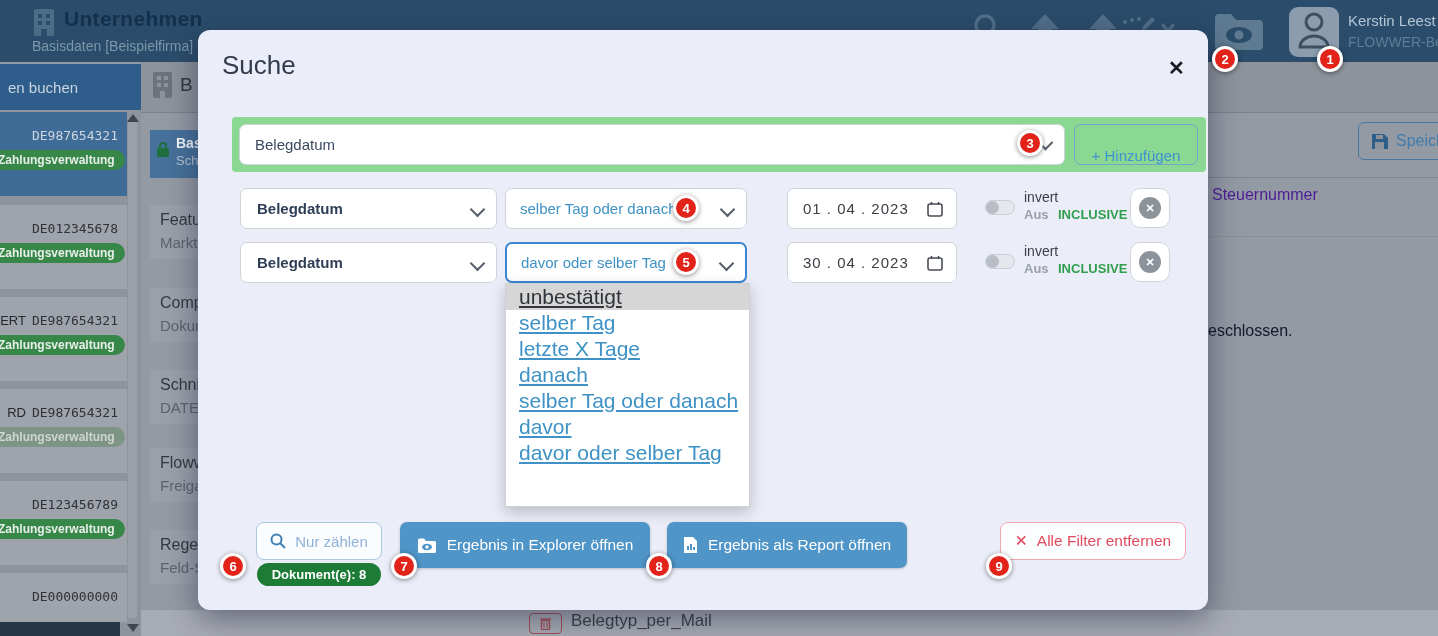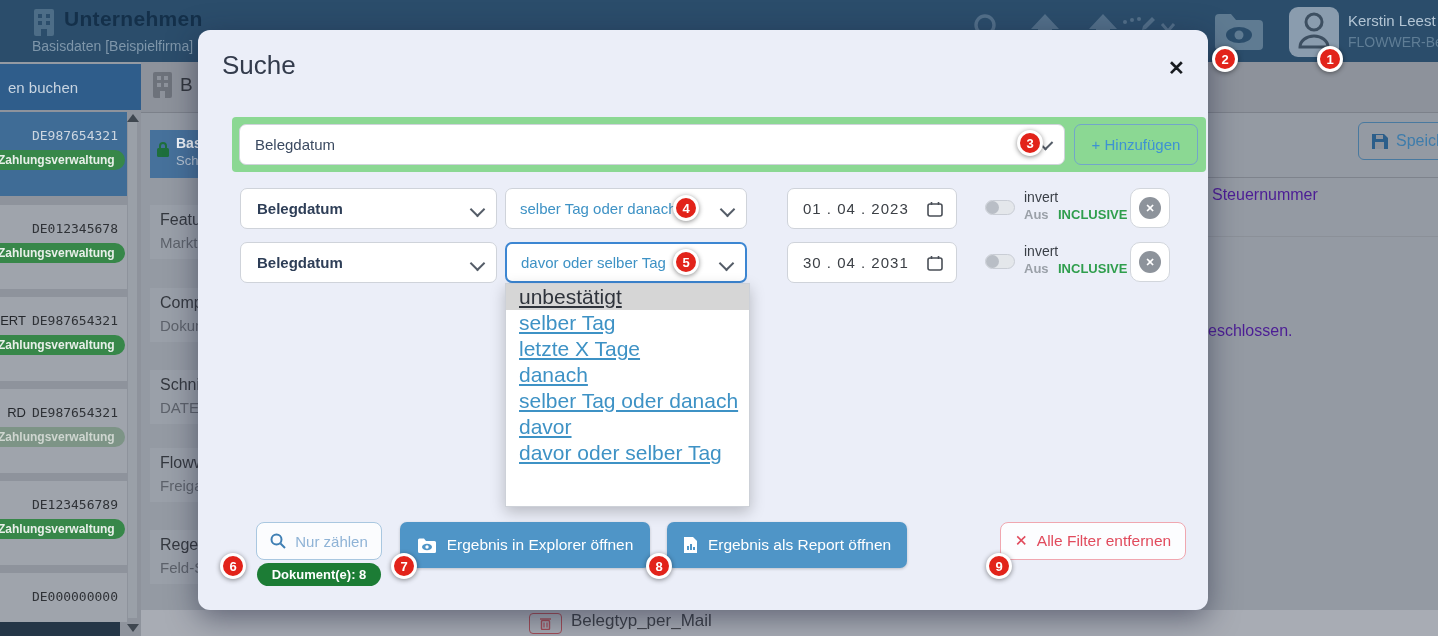--- a/index.html
+++ b/index.html
@@ -39,38 +39,38 @@
   .tile-sub{left:176px;top:153px;font-size:13px;color:#b7c4d2;position:absolute;}
   .mcard{position:absolute;left:150px;width:58px;height:54px;background:#9aa0a9;}
   .mcard .t{position:absolute;left:10px;top:6px;font-size:16px;color:#34383f;white-space:nowrap;}
   .mcard .s{position:absolute;left:10px;top:29px;font-size:15px;color:#5d626b;white-space:nowrap;}
   .save-btn{left:1358px;top:122px;width:96px;height:38px;border:1px solid #49799f;border-radius:6px;
             display:flex;align-items:center;gap:8px;padding-left:12px;box-sizing:border-box;}
   .save-btn span{font-size:16px;color:#3e7cab;}
   .rdivider{left:1208px;top:177px;width:230px;height:1px;background:#7e838c;}
   .tax-label{left:1212px;top:186px;font-size:16px;color:#4c1d95;}
   .tax-underline{left:1208px;top:236px;width:230px;height:1px;background:#8b9098;}
-  .partial-text{left:1208px;top:322px;font-size:16px;color:#4c1d95;}
+  .partial-text{left:1208px;top:322px;font-size:16px;color:#0f172a;}
   .bottom-row{left:141px;top:610px;width:1297px;height:26px;background:#a8acb4;}
   .trash-btn{left:529px;top:613px;width:33px;height:21px;border:1px solid #a34c55;border-radius:4px;
              display:flex;align-items:center;justify-content:center;box-sizing:border-box;}
   .bottom-label{left:571px;top:611px;font-size:17px;color:#3b3f46;}
   
   .modal{left:198px;top:30px;width:1010px;height:580px;background:#ebeef8;border-radius:12px;
          box-shadow:0 8px 30px rgba(25,30,55,.5);}
   .m-title{left:24px;top:20px;font-size:26px;color:#333b4c;position:absolute;}
   .m-close{left:970px;top:26px;font-size:20px;font-weight:bold;color:#171a1f;position:absolute;cursor:pointer;}
   .band{left:34px;top:87px;width:974px;height:55px;background:#8bd893;border-radius:4px;position:absolute;}
   .select{background:#fff;border:1px solid #cfd3da;border-radius:7px;box-sizing:border-box;
           display:flex;align-items:center;position:absolute;height:41px;}
   .select .val{margin-left:15px;font-size:15px;color:#3b4a61;}
   .select .chev{position:absolute;right:13px;top:50%;margin-top:-5px;}
   .chevron{width:9px;height:9px;border-right:2px solid #555d68;border-bottom:2px solid #555d68;transform:rotate(45deg);display:block;}
   .add-btn{left:842px;top:7px;width:124px;height:41px;border:1px solid #72a6ca;border-radius:7px;position:absolute;
-           display:flex;align-items:center;justify-content:center;font-size:15px;color:#3e92d3;box-sizing:border-box;}
+           display:flex;align-items:flex-end;justify-content:center;font-size:15px;color:#3e92d3;box-sizing:border-box;}
   .frow .fval{font-weight:bold;color:#2e3e57;font-size:15px;margin-left:16px;}
   .frow-cond .val{color:#3e92c5;margin-left:14px;}
   .focused{border:2px solid #3c86d2;}
   .datef .val{color:#3c4046;letter-spacing:1px;}
   .toggle{width:30px;height:15px;border-radius:9px;background:#e4e7eb;border:1px solid #c9cdd5;position:absolute;box-sizing:border-box;}
   .knob{width:13px;height:13px;border-radius:50%;background:#b9bec6;position:absolute;left:0;top:0;}
   .lbl-invert{font-size:14px;color:#3a3f47;position:absolute;}
   .lbl-aus{font-size:13px;font-weight:bold;color:#9aa0a8;position:absolute;}
   .lbl-incl{font-size:13px;font-weight:bold;color:#2f9e4d;position:absolute;}
   .xbtn{width:40px;height:40px;background:#fff;border:1px solid #d2d6dc;border-radius:10px;position:absolute;
@@ -324,21 +324,21 @@
         <span class="chevron"></span>
       </span>
   </div>
   <div class="select frow-cond focused" style="left:307px;top:212px;width:242px">
     <span class="val">davor oder selber Tag</span>
     <span class="chev">
         <span class="chevron"></span>
       </span>
   </div>
   <div class="select datef" style="left:589px;top:212px;width:170px">
-    <span class="val">30 . 04 . 2031</span>
+    <span class="val">30 . 04 . 2023</span>
     <span class="chev" style="margin-top:-8px">
       <svg width="16" height="16" viewBox="0 0 16 16" fill="none" stroke="#4a4f57" stroke-width="1.6">
           <rect x="1" y="3" width="14" height="12" rx="2"></rect>
           <line x1="4.5" y1="1" x2="4.5" y2="4"></line>
           <line x1="11.5" y1="1" x2="11.5" y2="4"></line>
         </svg>
     </span>
   </div>
   <div class="toggle" style="left:787px;top:224px">
       <span class="knob"></span>

